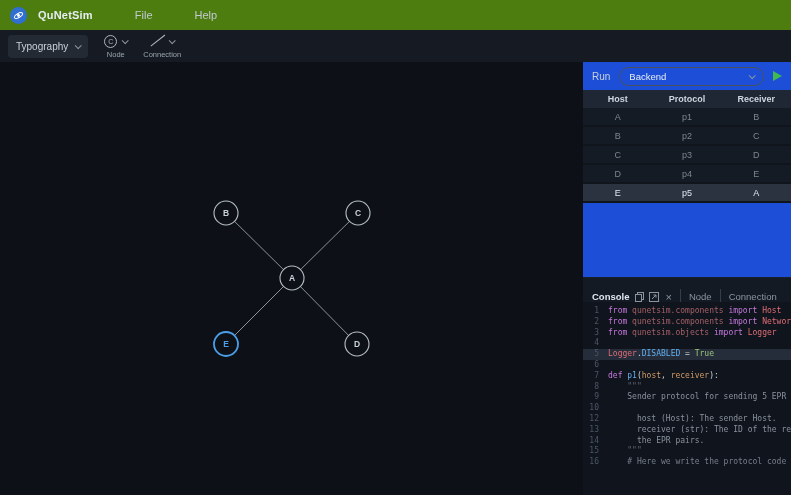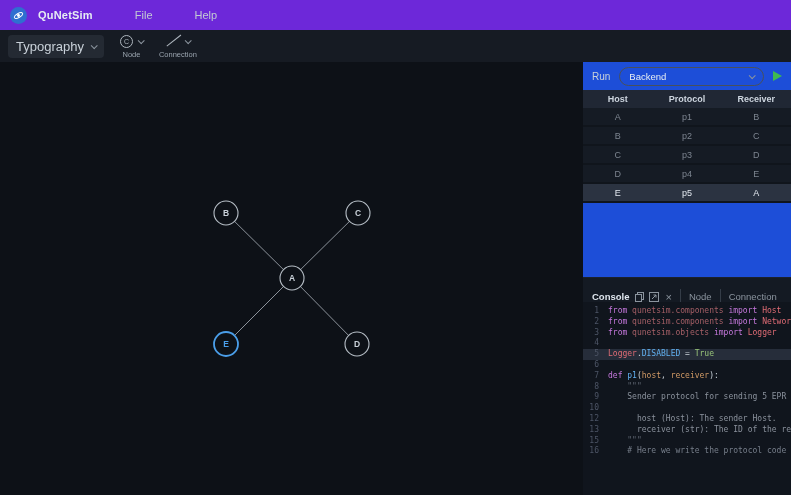--- a/index.html
+++ b/index.html
@@ -1,27 +1,27 @@
 <!DOCTYPE html>
 <html><head>
 <meta charset="utf-8">
 <style>
   * { margin:0; padding:0; box-sizing:border-box; }
   html,body { width:791px; height:495px; overflow:hidden; }
   body { background:#0d1117; font-family:"Liberation Sans", sans-serif; position:relative; }
 
   
-  .menubar { height:30px; background:#6d28d9; display:flex; align-items:center; padding:0 10px; }
+  .menubar { height:30px; background:#4d7c0f; display:flex; align-items:center; padding:0 10px; }
   .logo { width:17px; height:17px; border-radius:50%; background:#2f6fd0; display:flex; align-items:center; justify-content:center; flex:0 0 auto; }
   .app-title { color:#e6edf3; font-size:11px; font-weight:bold; margin-left:11px; letter-spacing:.2px; }
   .menu-item { color:#c3cbd3; font-size:11px; margin-left:42px; cursor:default; }
 
   
   .toolbar { height:32px; background:#161b23; display:flex; align-items:center; padding:0 8px; }
-  .typo-btn { background:#242a33; border-radius:4px; height:23px; padding:0 8px; display:flex; align-items:center; gap:7px; color:#c9d1d9; font-size:13px; }
+  .typo-btn { background:#242a33; border-radius:4px; height:23px; padding:0 8px; display:flex; align-items:center; gap:7px; color:#c9d1d9; font-size:10px; }
   .tool { margin-left:16px; display:flex; flex-direction:column; align-items:center; }
   .tool-top { display:flex; align-items:center; gap:5px; height:15px; }
   .tool-label { color:#9aa4ae; font-size:7.5px; margin-top:1px; }
   .chev { width:5px; height:5px; border-right:1.2px solid #8b949e; border-bottom:1.2px solid #8b949e; transform:rotate(45deg) translateY(-1px); }
   .node-glyph { width:13px; height:13px; border:1.2px solid #aeb6be; border-radius:50%; color:#aeb6be; font-size:7px; display:flex; align-items:center; justify-content:center; }
   .conn-glyph { width:14px; height:14px; position:relative; }
   .conn-glyph::before { content:""; position:absolute; left:-1px; top:6px; width:18px; height:1.4px; background:#aeb6be; transform:rotate(-38deg); }
 
   
   .canvas { position:absolute; left:0; top:62px; width:583px; height:433px; background:#0d1117; }
@@ -208,18 +208,19 @@
         <div class="code-line"><span class="ln">3</span><span class="tk-kw">from</span><span class="tk-mod"> qunetsim.objects </span><span class="tk-kw">import</span><span class="tk-cls"> Logger</span></div>
         <div class="code-line"><span class="ln">4</span></div>
         <div class="code-line hl"><span class="ln">5</span><span class="tk-cls">Logger</span><span class="tk-plain">.</span><span class="tk-prop">DISABLED</span><span class="tk-op"> = </span><span class="tk-bool">True</span></div>
         <div class="code-line"><span class="ln">6</span></div>
         <div class="code-line"><span class="ln">7</span><span class="tk-kw">def</span><span class="tk-plain"> </span><span class="tk-fn">p1</span><span class="tk-plain">(</span><span class="tk-param">host</span><span class="tk-plain">, </span><span class="tk-param">receiver</span><span class="tk-plain">):</span></div>
         <div class="code-line"><span class="ln">8</span><span class="tk-strq">    """</span></div>
         <div class="code-line"><span class="ln">9</span><span class="tk-str">    Sender protocol for sending 5 EPR pairs.</span></div>
         <div class="code-line"><span class="ln">10</span></div>
         <div class="code-line"><span class="ln">12</span><span class="tk-str">      host (Host): The sender Host.</span></div>
         <div class="code-line"><span class="ln">13</span><span class="tk-str">      receiver (str): The ID of the receiver of</span></div>
+        <div class="code-line"><span class="ln">14</span><span class="tk-str">      the EPR pairs.</span></div>
         <div class="code-line"><span class="ln">15</span><span class="tk-strq">    """</span></div>
         <div class="code-line"><span class="ln">16</span><span class="tk-cmt">    # Here we write the protocol code for a</span></div>
       </div>
   </div>
 
 </div>
 
 </body></html>

